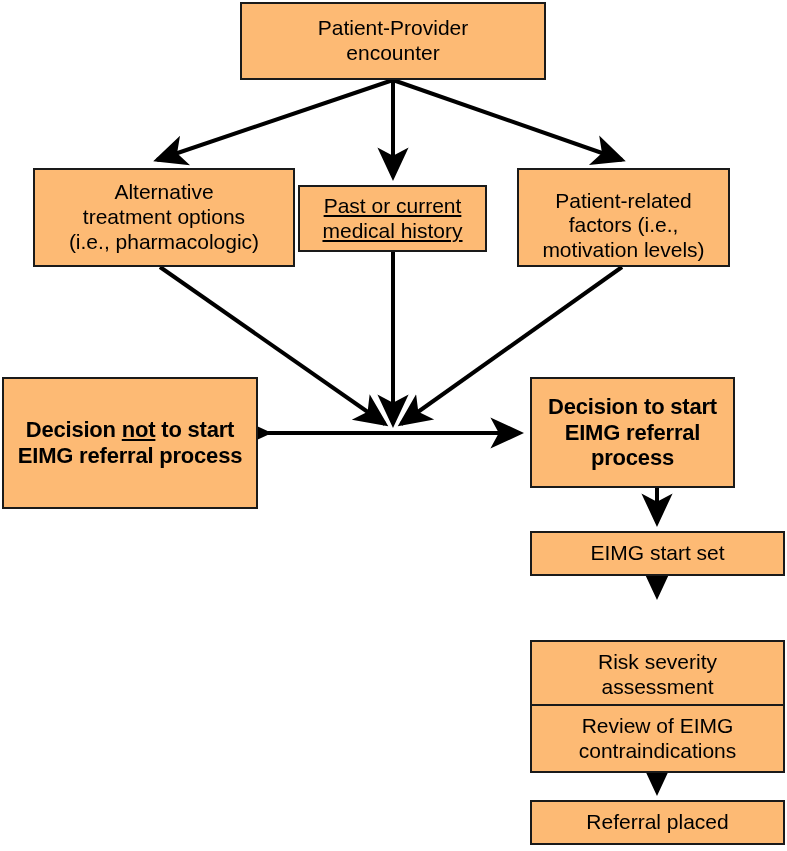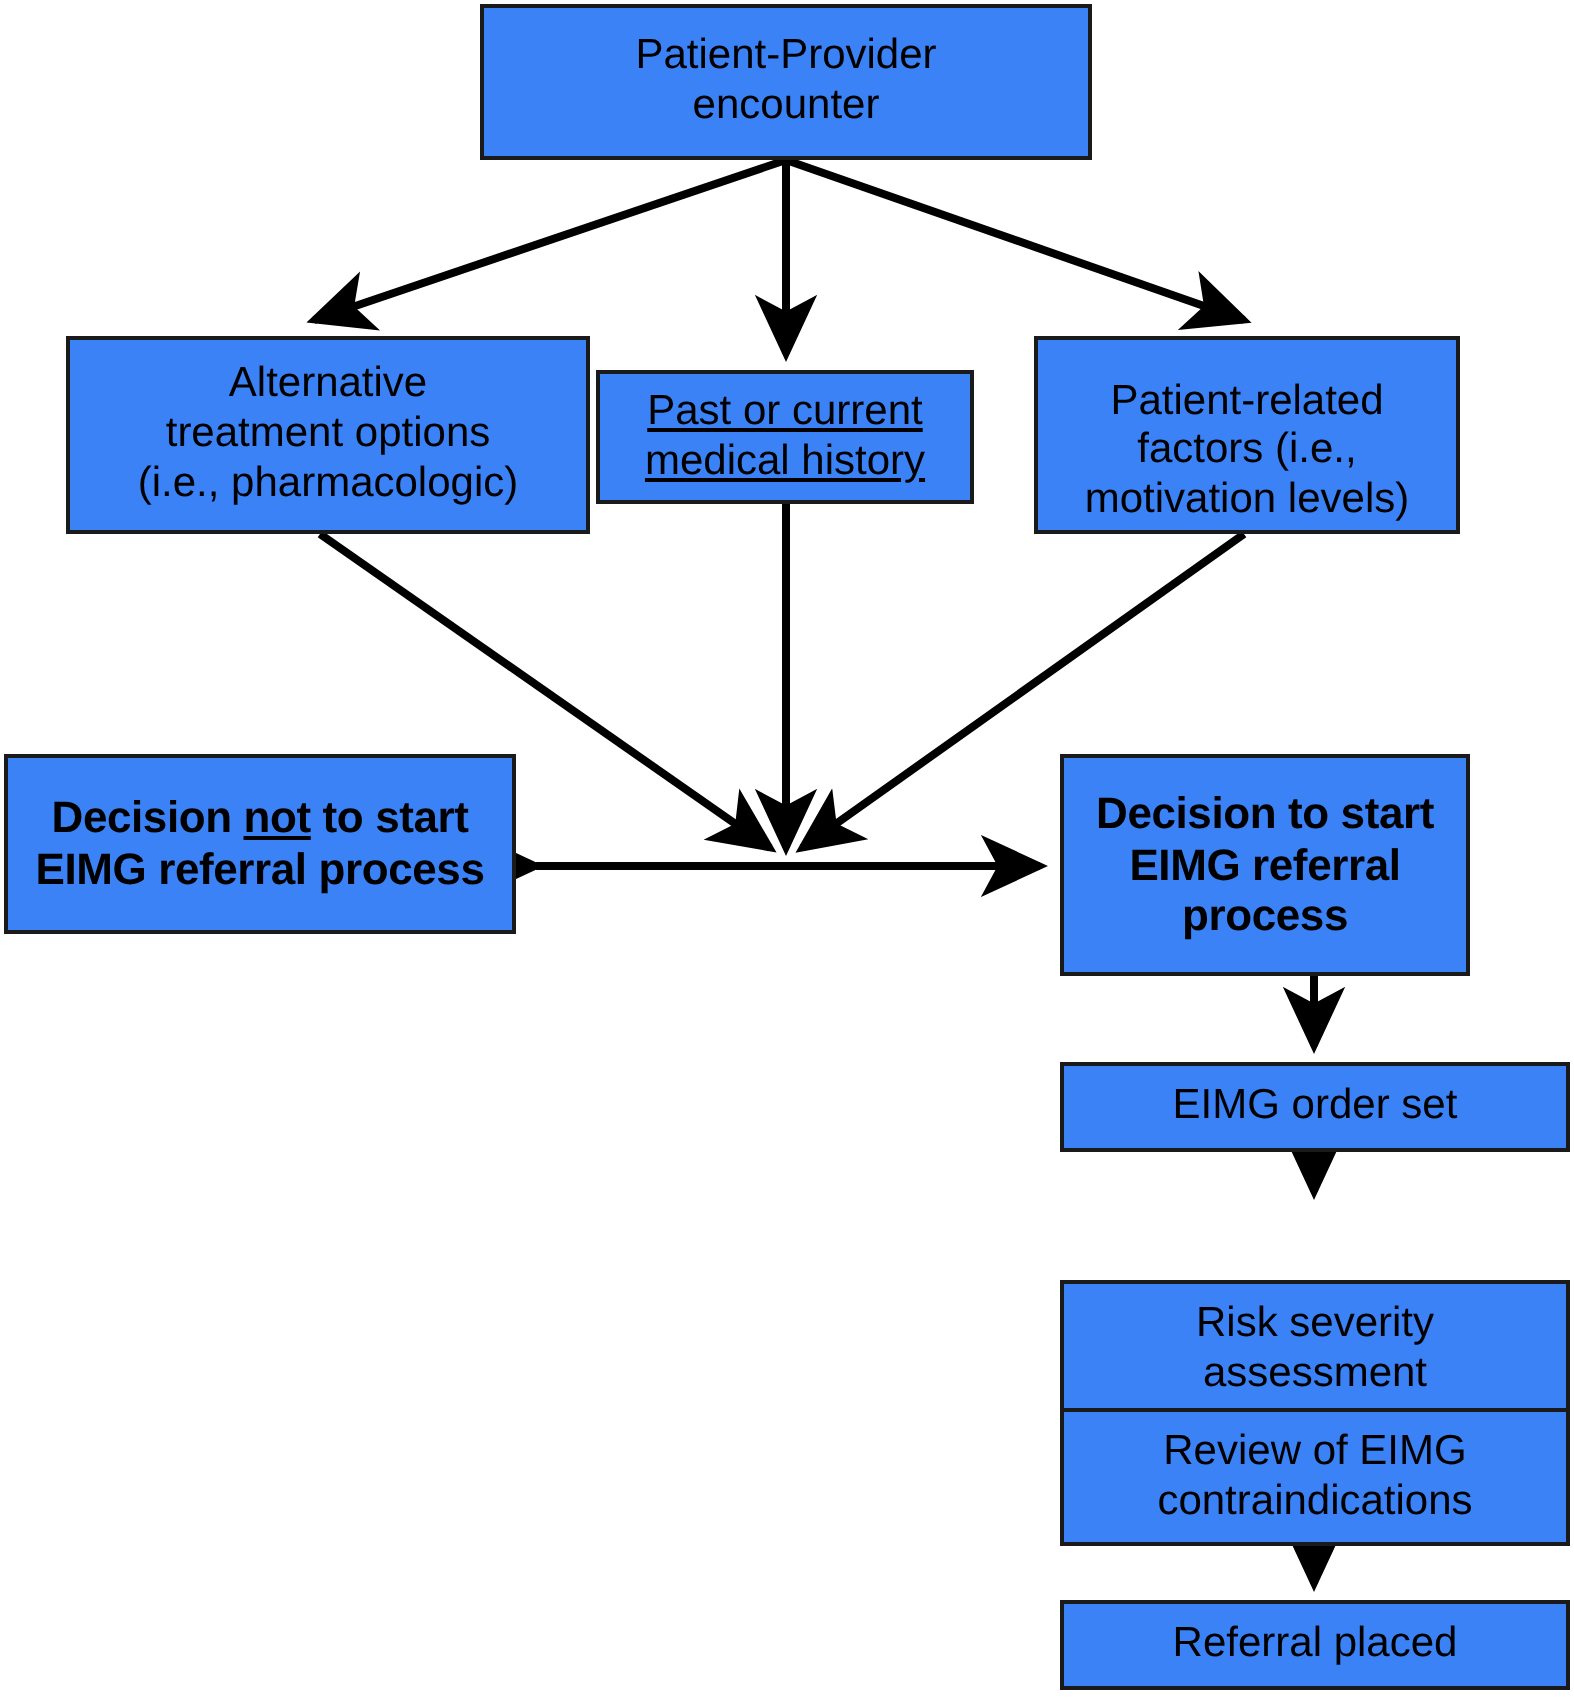--- a/index.html
+++ b/index.html
@@ -12,21 +12,21 @@
     width: 787px;
     height: 851px;
     background: #ffffff;
     font-family: "Liberation Sans", sans-serif;
     overflow: hidden;
   }
   .node {
     position: absolute;
     box-sizing: border-box;
     border: 2px solid #1a1a1a;
-    background: #3b82f6;
+    background: #fdba74;
     display: flex;
     align-items: center;
     justify-content: center;
     text-align: center;
     color: #000000;
     line-height: 1.18;
     z-index: 2;
     padding: 2px 8px;
   }
   .node .label {
@@ -103,32 +103,32 @@
     <span class="label">Past or current
 medical history</span>
   </div>
 
   <div class="node plain" style="left:517px;top:168px;width:213px;height:99px;align-items:flex-end;">
     <span class="label">Patient-related
 factors (i.e.,
 motivation levels)</span>
   </div>
 
-  <div class="node decision" style="left:2px;top:377px;width:256px;height:90px;">
+  <div class="node decision" style="left:2px;top:377px;width:256px;height:132px;">
     <span class="label"><span>Decision </span><span class="u">not</span><span> to start EIMG referral process</span></span>
   </div>
 
   <div class="node decision" style="left:530px;top:377px;width:205px;height:111px;">
     <span class="label">Decision to start
 EIMG referral
 process</span>
   </div>
 
   <div class="node plain" style="left:530px;top:531px;width:255px;height:45px;">
-    <span class="label">EIMG order set</span>
+    <span class="label">EIMG start set</span>
   </div>
 
   <div class="node plain" style="left:530px;top:604px;width:255px;height:69px;margin-top:36px;">
     <span class="label">Risk severity
 assessment</span>
   </div>
 
   <div class="node plain" style="left:530px;top:800px;width:255px;height:45px;">
     <span class="label">Referral placed</span>
   </div>

